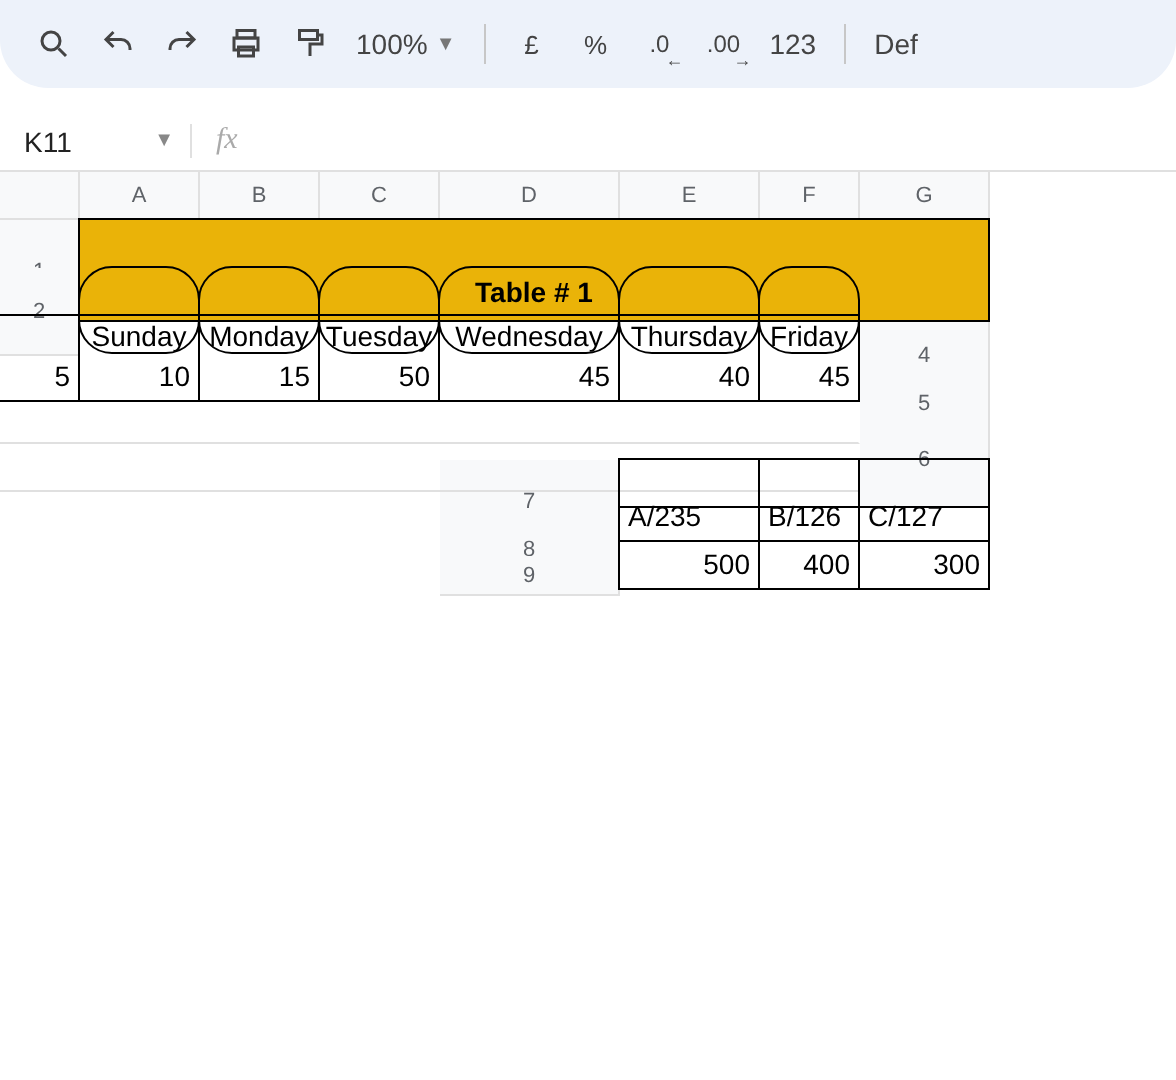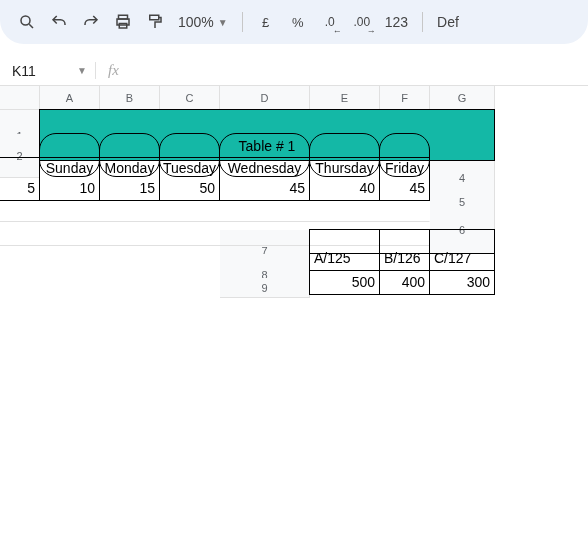--- a/index.html
+++ b/index.html
@@ -99,22 +99,22 @@
       display: flex;
       align-items: center;
       padding: 0 4px;
       font-size: 14px;
       color: #000;
       position: relative;
     }
     .row-tall { height: 46px; }
     .bordered { border: 1px solid #000 !important; margin: -1px 0 0 -1px; }
     .title-cell {
-      background: #14b8a6;
-      font-weight: normal;
+      background: #eab308;
+      font-weight: bold;
       justify-content: center;
       align-items: flex-end;
       padding-bottom: 6px;
     }
     .hdr-cell { justify-content: center; align-items: flex-end; padding-bottom: 0; border-radius: 17px;}
     .val-cell { justify-content: flex-end; align-items: flex-end; padding-bottom: 4px;}
     .left-cell { justify-content: flex-start; align-items: flex-end; padding-bottom: 4px;}
     svg { width: 18px; height: 18px; }
   </style>
 </head>
@@ -224,21 +224,21 @@
   <div class="rowhdr" style="height:40px">4</div>
   <div class="cell" style="grid-column:span 7;height:40px;border-bottom:1px solid #e0e0e0"></div>
 
   <div class="rowhdr" style="height:40px">5</div>
   <div class="cell" style="grid-column:span 7;height:40px;border-bottom:1px solid #e0e0e0"></div>
 
   <div class="rowhdr" style="height:48px">6</div>
   <div class="cell" style="grid-column:span 4;height:48px"></div>
 
   <div class="rowhdr" style="height:42px">7</div>
-  <div class="cell left-cell bordered" style="height:42px">A/125</div>
+  <div class="cell left-cell bordered" style="height:42px">A/235</div>
   <div class="cell left-cell bordered" style="height:42px">B/126</div>
   <div class="cell left-cell bordered" style="height:42px">C/127</div>
   <div class="cell" style="grid-column:span 4;height:42px"></div>
 
   <div class="rowhdr" style="height:42px">8</div>
   <div class="cell val-cell bordered" style="height:42px">500</div>
   <div class="cell val-cell bordered" style="height:42px">400</div>
   <div class="cell val-cell bordered" style="height:42px">300</div>
   <div class="cell" style="grid-column:span 4;height:42px"></div>
 

